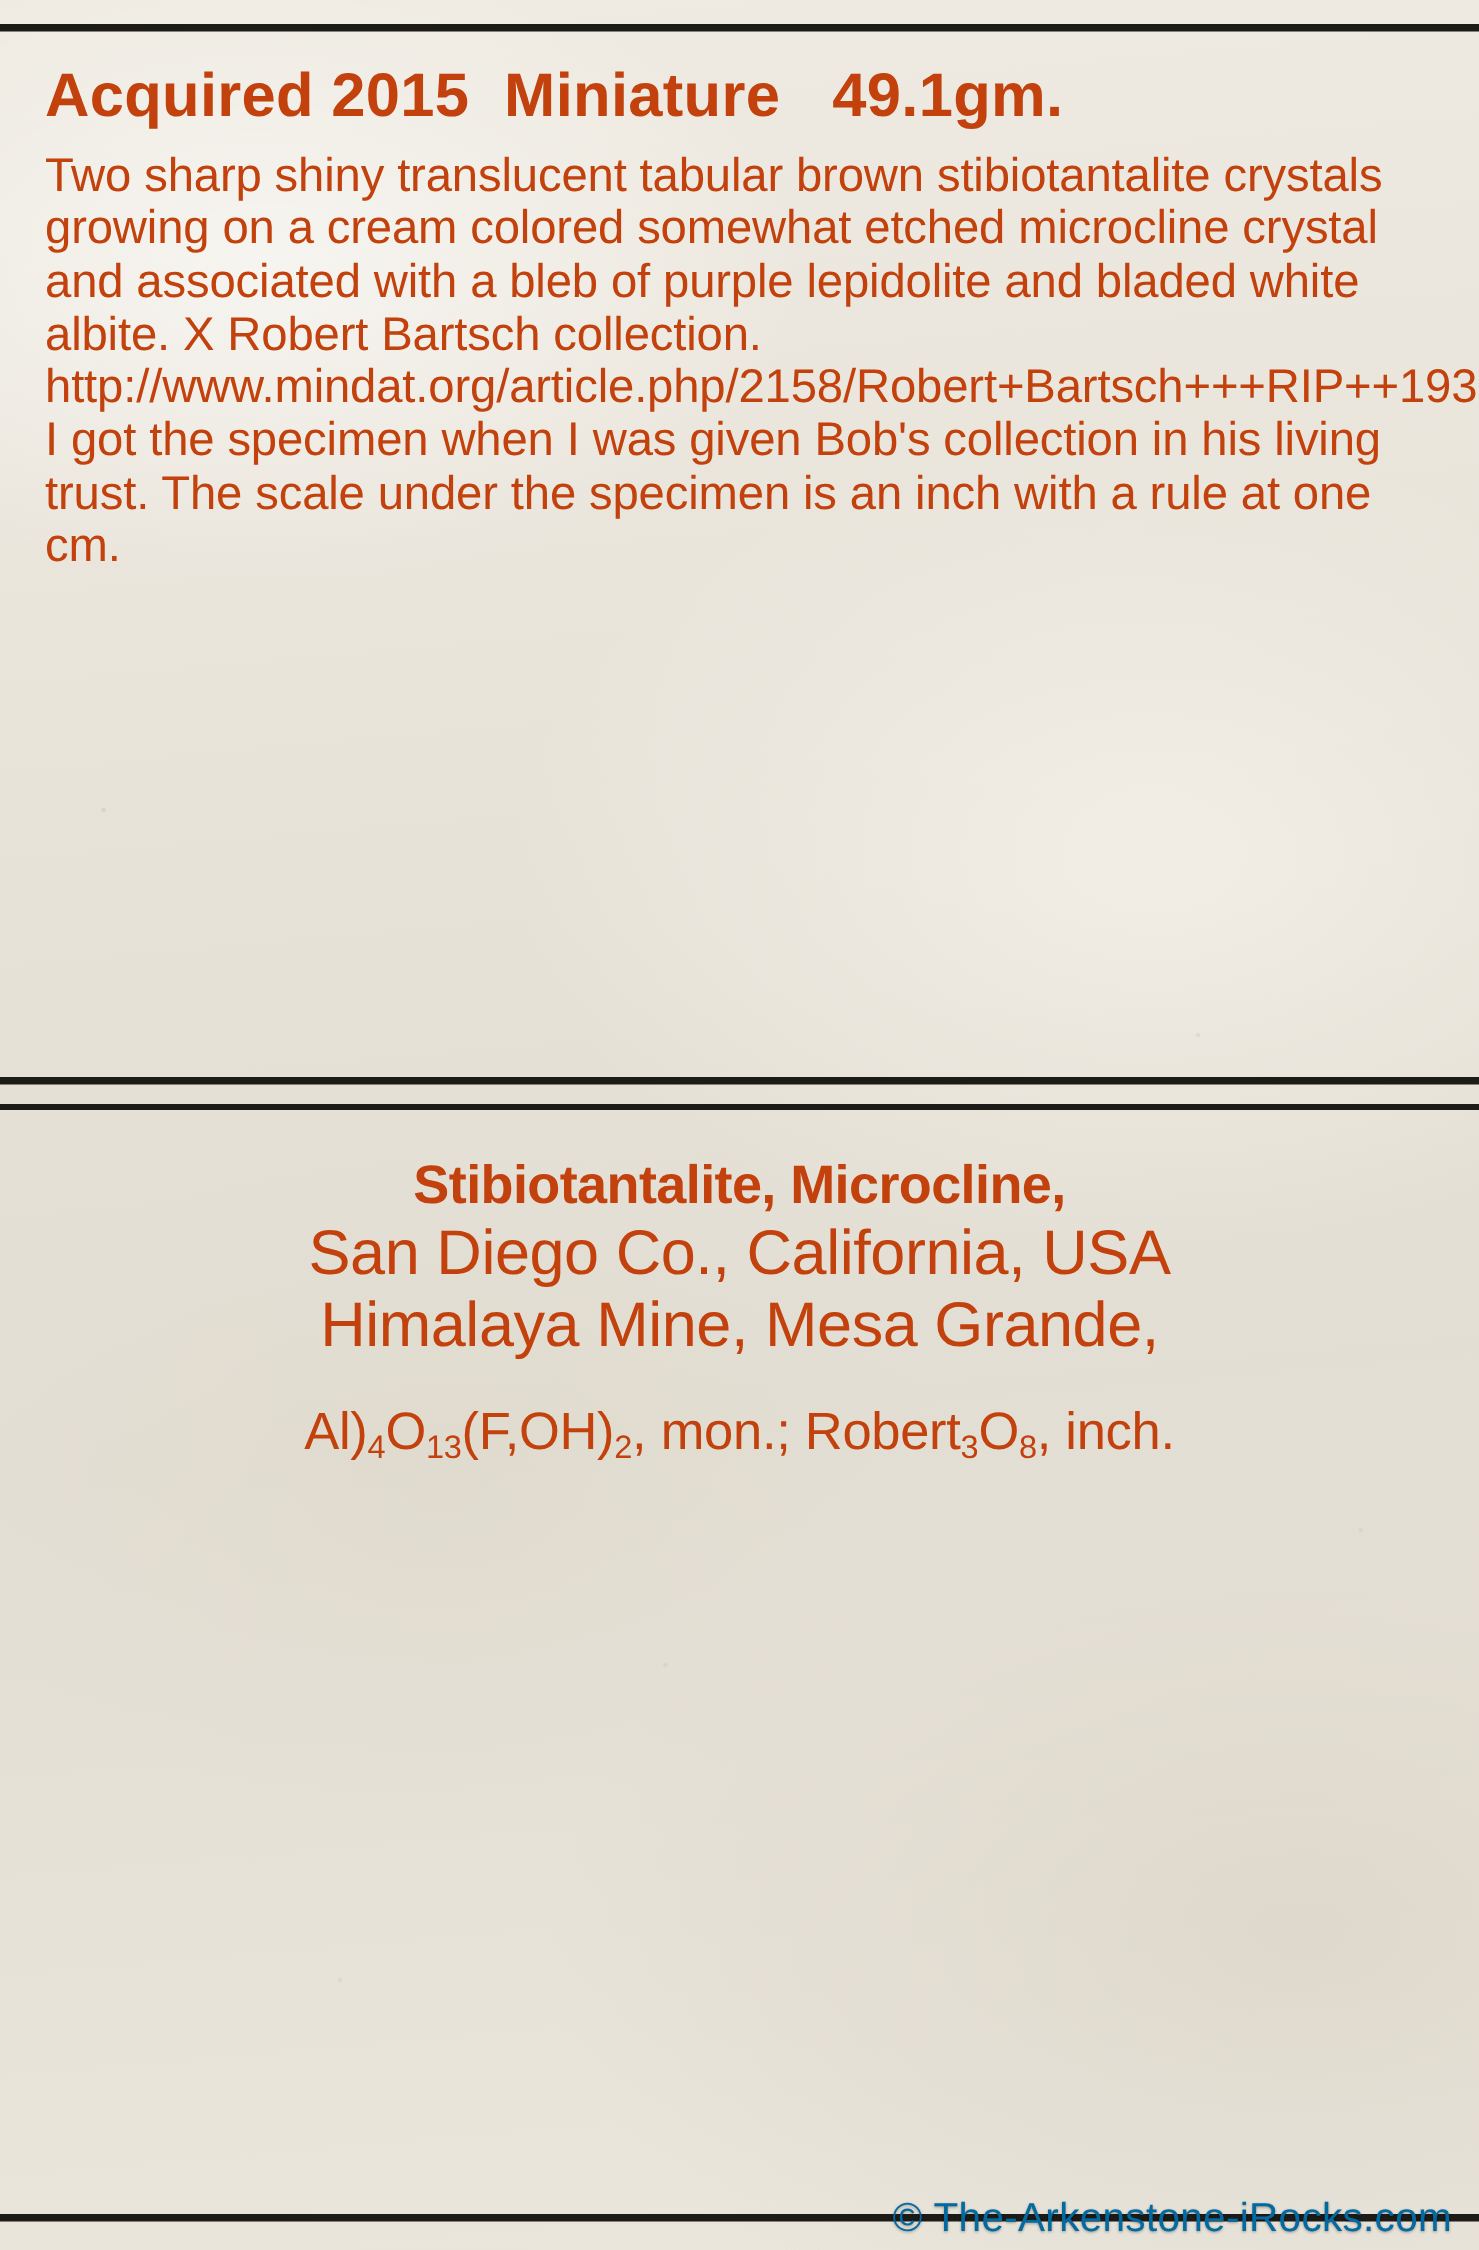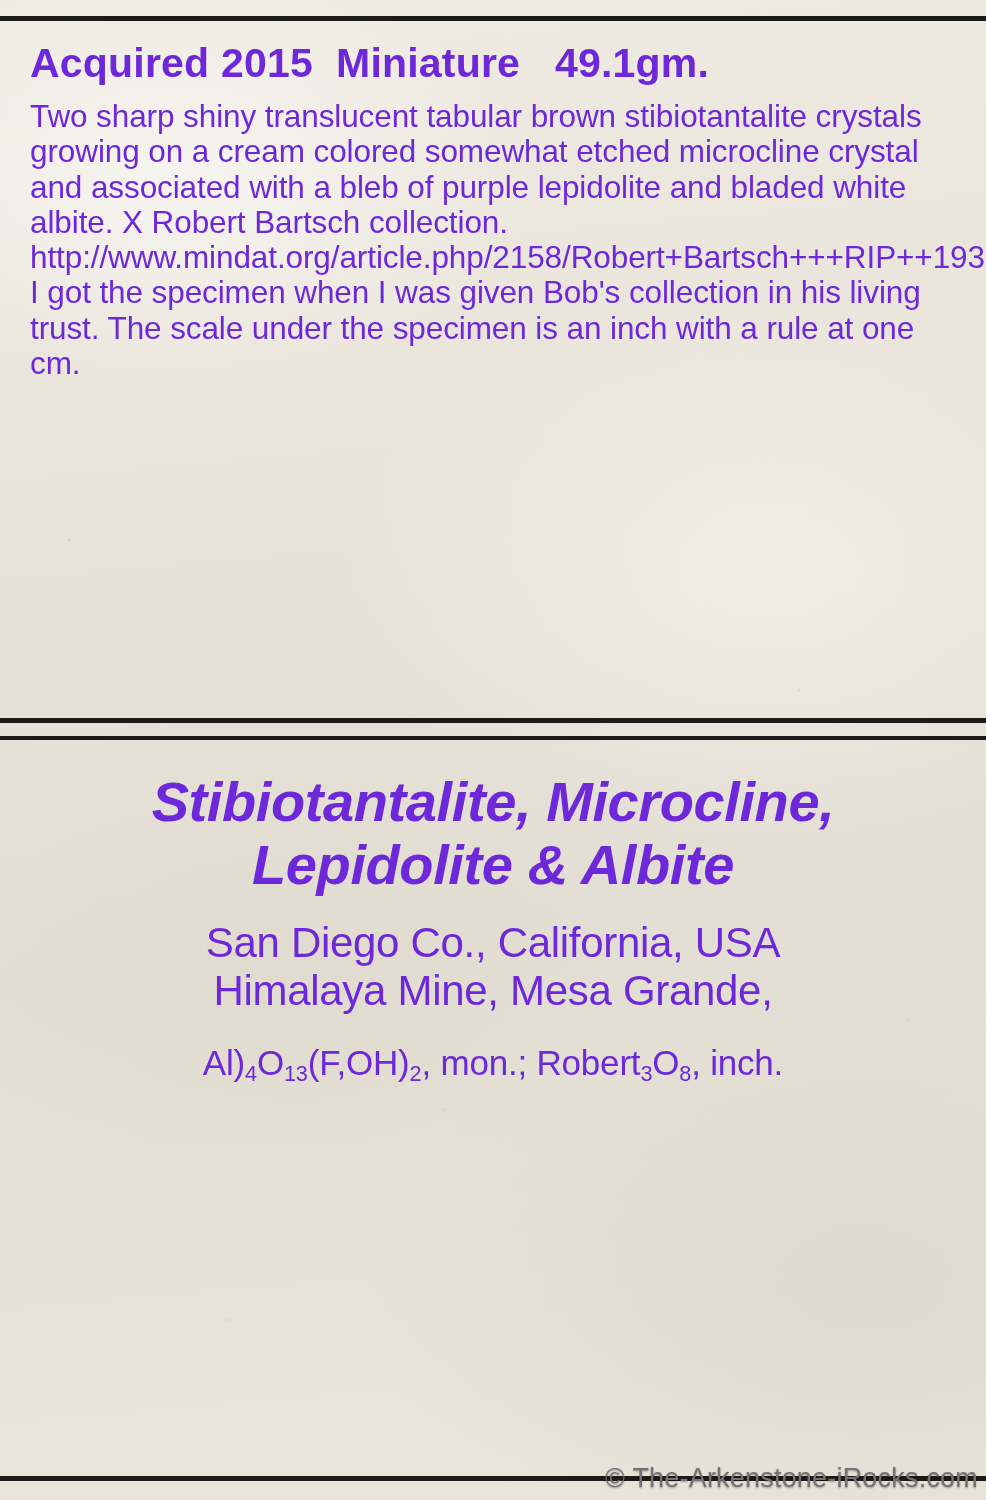--- a/index.html
+++ b/index.html
@@ -53,21 +53,21 @@
   .rule-mid-a  { top: 718px; height: 5px; }
   .rule-mid-b  { top: 736px; height: 4px; }
   .rule-bottom { top: 1476px; height: 5px; }
 
   .section {
     position: absolute;
     left: 0;
     right: 0;
     padding: 0 30px;
     box-sizing: border-box;
-    color: #6d28d9;
+    color: #c2410c;
   }
 
   .top-section { top: 40px; }
 
   .acquired-line {
     font-size: 41px;
     font-weight: bold;
     letter-spacing: 0.2px;
     white-space: pre;
     margin-bottom: 12px;
@@ -77,26 +77,24 @@
     font-size: 31.5px;
     line-height: 1.12;
     letter-spacing: -0.1px;
     text-align: left;
     max-width: 920px;
   }
 
   .bottom-section { top: 770px; text-align: center; }
 
   .species-title {
-    font-size: 56px;
+    font-size: 36px;
     font-weight: bold;
     line-height: 1.13;
     letter-spacing: -0.4px;
-    margin-bottom: 22px;
-    font-style: italic;
   }
 
   .locality {
     font-size: 42px;
     line-height: 1.16;
     letter-spacing: -0.3px;
     margin-bottom: 26px;
   }
 
   .formula {
@@ -112,24 +110,24 @@
 
   .catalog-number {
     font-size: 42px;
     font-weight: bold;
     letter-spacing: -0.2px;
     margin-top: 78px;
   }
 
   .watermark {
     position: absolute;
-    right: 8px;
+    right: 18px;
     bottom: 6px;
     font-size: 27px;
-    color: #737373;
+    color: #0369a1;
     letter-spacing: 0.2px;
     text-shadow: 0 1px 2px rgba(0,0,0,0.35);
     white-space: nowrap;
   }
 </style>
 </head>
 <body>
 
 <div class="label-card">
   <div class="paper-texture"></div>
@@ -141,21 +139,20 @@
   <div class="rule rule-bottom"></div>
 
   <div class="section top-section">
     <div class="acquired-line">Acquired 2015  Miniature   49.1gm.</div>
     <div class="description">Two sharp shiny translucent tabular brown stibiotantalite crystals growing on a cream colored somewhat etched microcline crystal and associated with a bleb of purple lepidolite and bladed white albite. X Robert Bartsch collection. http://www.mindat.org/article.php/2158/Robert+Bartsch+++RIP++1939+to+2014. I got the specimen when I was given Bob's collection in his living trust. The scale under the specimen is an inch with a rule at one cm.</div>
   </div>
 
   <div class="section bottom-section">
     <div class="species-title">
       <div>Stibiotantalite, Microcline,</div>
-      <div>Lepidolite &amp; Albite</div>
     </div>
 
     <div class="locality">
       <div>San Diego Co., California, USA</div>
       <div>Himalaya Mine, Mesa Grande,</div>
     </div>
 
     <div class="formula">
       <div>
         <span>Al)</span><sub>4</sub><span>O</span><sub>13</sub><span>(F,OH)</span><sub>2</sub><span>, mon.; Robert</span><sub>3</sub><span>O</span><sub>8</sub><span>, inch.</span>

